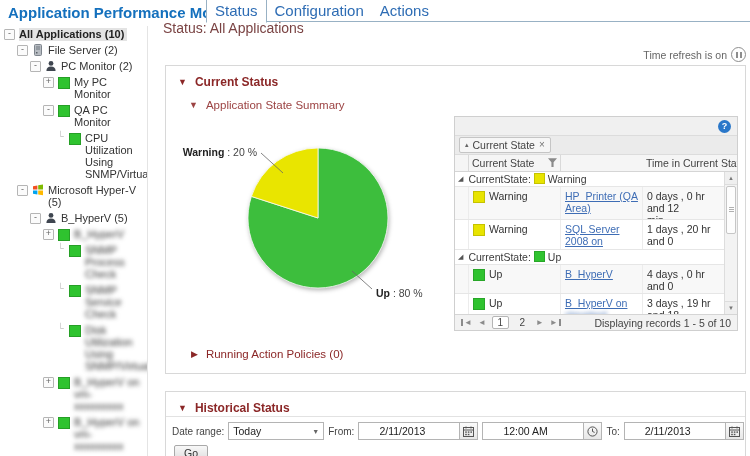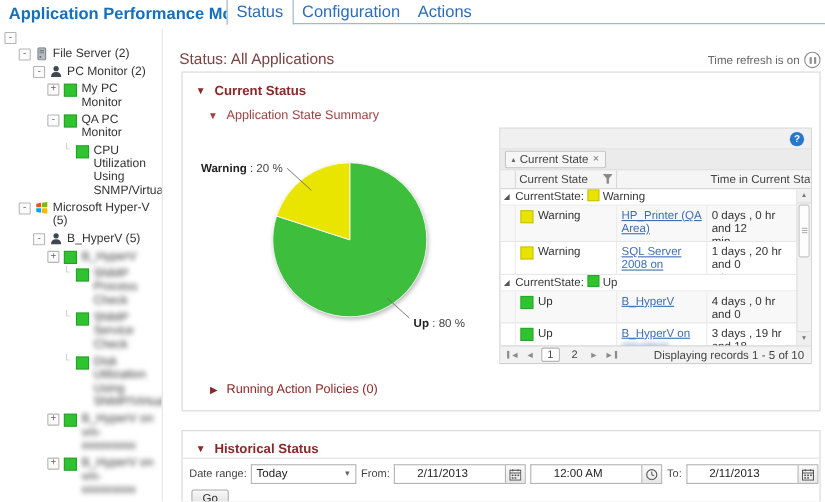--- a/index.html
+++ b/index.html
@@ -18,21 +18,21 @@
   .titem .exp{flex:0 0 9px;width:9px;height:9px;margin-top:1px;border:1px solid #b5b5b5;background:#fbfbfb;
               font-size:9px;line-height:7px;text-align:center;color:#666;border-radius:1px;box-sizing:content-box;}
   .titem .exp.leaf{border:none;background:transparent;color:#c0c0c0;}
   .titem .sq{flex:0 0 10px;width:10px;height:10px;margin-top:1px;border:1px solid rgba(0,0,0,.18);}
   .titem .ticon{flex:0 0 12px;width:12px;height:12px;margin-top:0;}
   .titem .tlabel{padding:0 3px 1px 0;}
   .titem.bold .tlabel{font-weight:bold;color:#222;}
   .titem.selected .tlabel{background:#e3e3e3;}
   .blurred{filter:blur(2.3px);}
   
-  .page-heading{position:absolute;left:163px;top:45px;font-size:14px;color:#7a4343;}
+  .page-heading{position:absolute;left:163px;top:20px;font-size:14px;color:#7a4343;}
   .autorefresh{position:absolute;right:4px;top:47px;display:flex;align-items:center;gap:4px;font-size:10.5px;color:#666;}
   .pauseicon{width:13px;height:13px;border:1px solid #8e8e8e;border-radius:50%;display:inline-flex;
              align-items:center;justify-content:center;gap:2px;cursor:pointer;}
   .pauseicon i{display:block;width:2px;height:6px;background:#8e8e8e;}
   .panel{position:absolute;left:165px;width:581px;border:1px solid #d8d8d8;background:#fff;box-sizing:border-box;}
   .panel-current{top:65px;height:309px;}
   .panel-hist{top:391px;height:66px;overflow:hidden;}
   .phead{position:absolute;left:12px;top:9px;display:flex;align-items:center;gap:8px;cursor:pointer;}
   .phead .tri{font-size:9px;color:#8b2727;}
   .phead .phead-label{font-size:12px;font-weight:bold;color:#8b2727;}
@@ -116,20 +116,21 @@
 <div class="tabs">
   <div class="tab tab-active">Status</div>
   <div class="tab">Configuration</div>
   <div class="tab">Actions</div>
 </div>
 <div class="tabline"></div>
 
 <div class="sidebar" id="tree">
     <div class="titem bold selected" style="margin-left: 4px;">
       <span class="exp">-</span>
+      <span class="tlabel">All Applications (10)</span>
     </div>
     <div class="titem" style="margin-left: 17px;">
       <span class="exp">-</span>
       <span class="ticon"><svg width="12" height="12" viewBox="0 0 12 12">
           <rect x="2.5" y="0.5" width="7" height="11" rx="1" fill="#b7bcc2" stroke="#7e858d"></rect>
           <line x1="4" y1="3" x2="8" y2="3" stroke="#6f767e"></line>
           <line x1="4" y1="5" x2="8" y2="5" stroke="#6f767e"></line>
           <rect x="4" y="8" width="1.5" height="1.5" fill="#5a6168"></rect>
         </svg></span>
       <span class="tlabel">File Server (2)</span>

